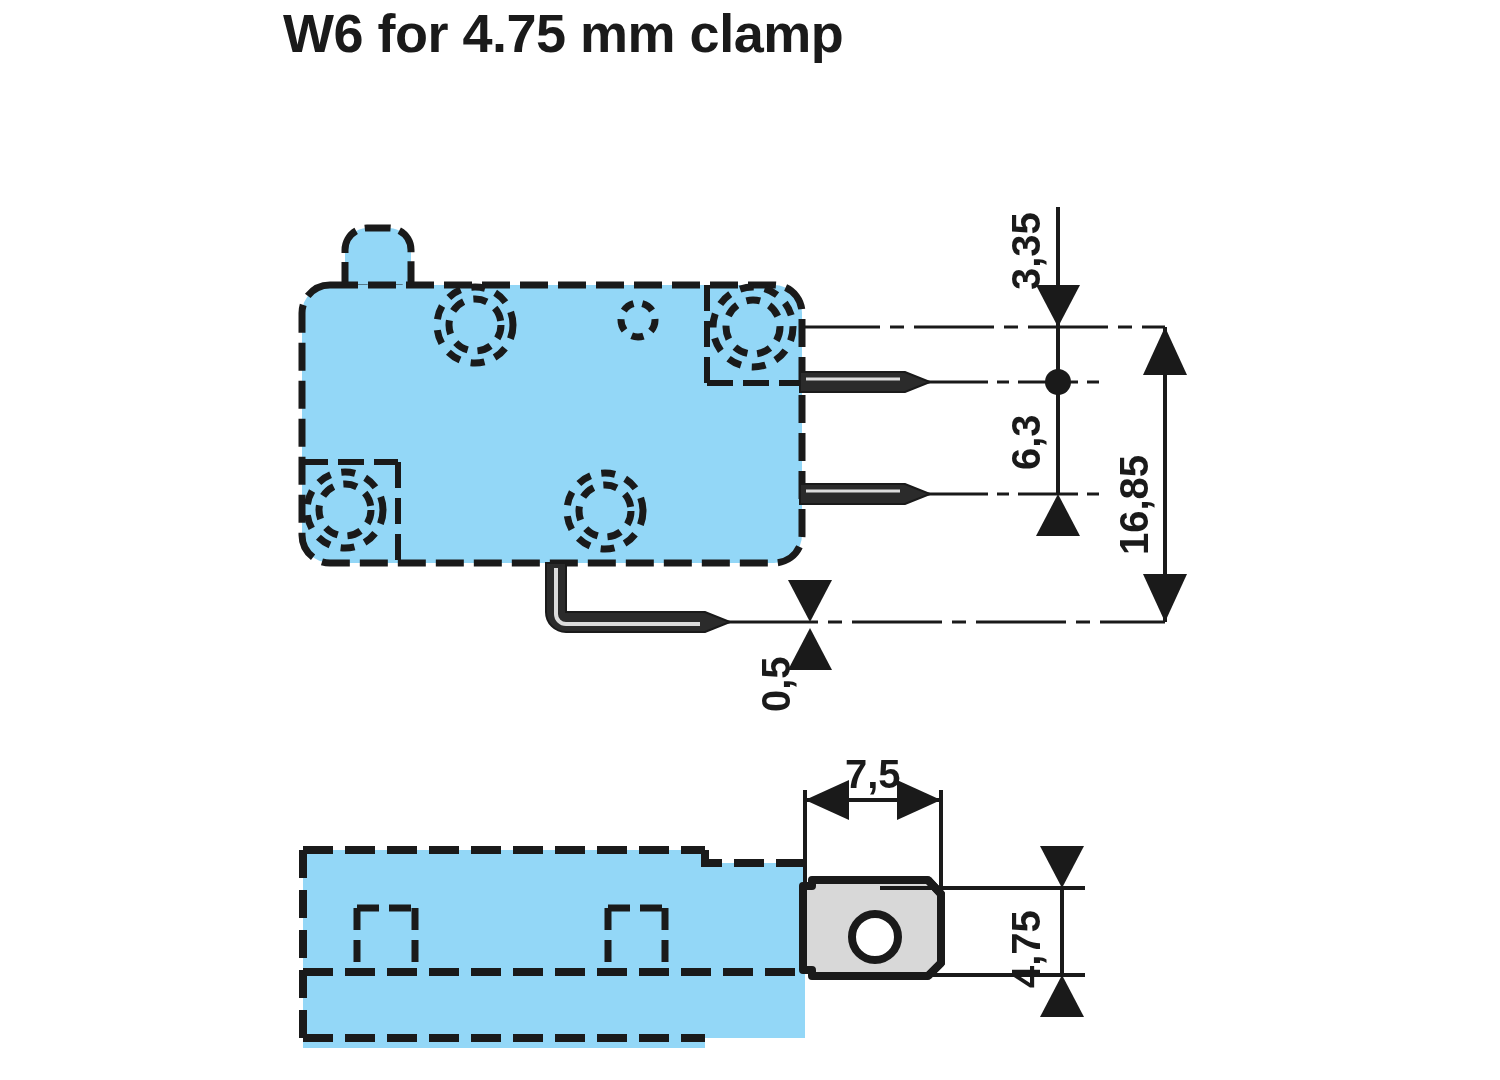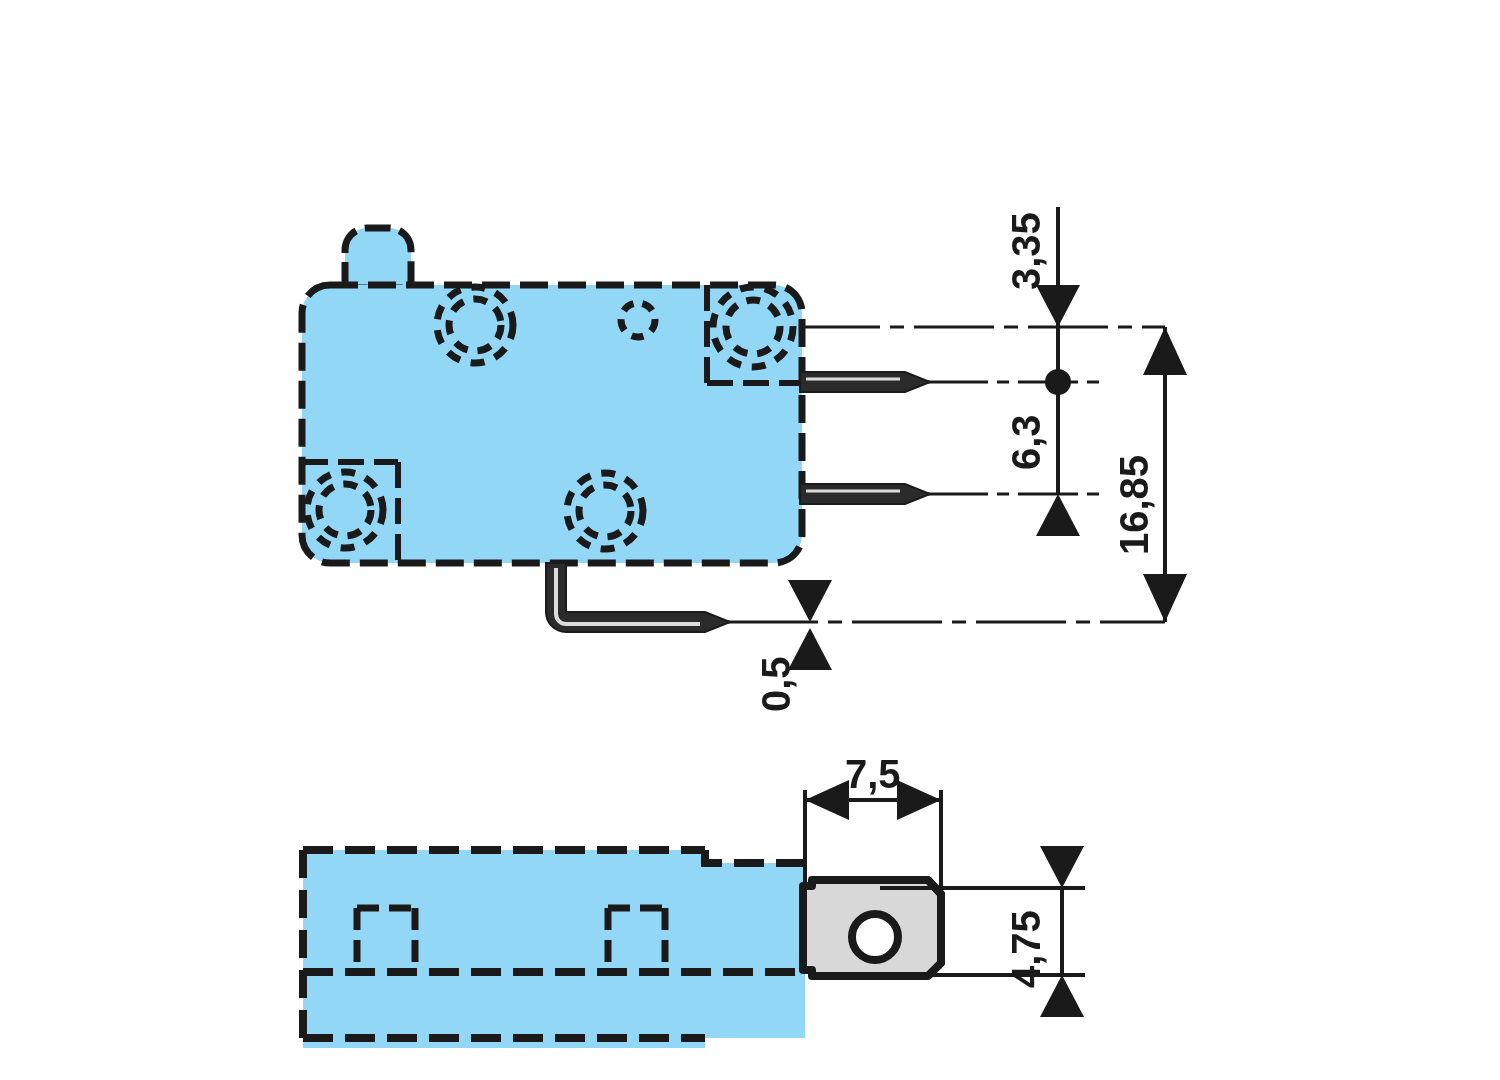--- a/index.html
+++ b/index.html
@@ -39,20 +39,21 @@
     font-size: 40px;
     font-weight: bold;
     fill: #1a1a1a;
   }
 </style>
 </head>
 <body>
 
 <div id="page">
 
+  <div id="title">W6 for 4.75 mm clamp</div>
 
   <svg id="drawing-svg" viewBox="0 0 1500 1080">
 
     <g>
 
       <path d="M345,288 L345,250 A22,22 0 0 1 367,228 L389,228 A22,22 0 0 1 411,250 L411,288 Z" fill="#93d7f7" stroke="#1a1a1a" stroke-width="7" stroke-dasharray="26 9" stroke-linejoin="round"></path>
 
       <rect x="302" y="285" width="500" height="278" rx="28" ry="28" fill="#93d7f7" stroke="#1a1a1a" stroke-width="7" stroke-dasharray="28 10"></rect>
 
       <path d="M707,285 L707,383 M707,383 L805,383" fill="none" stroke="#1a1a1a" stroke-width="6" stroke-dasharray="26 10"></path>

